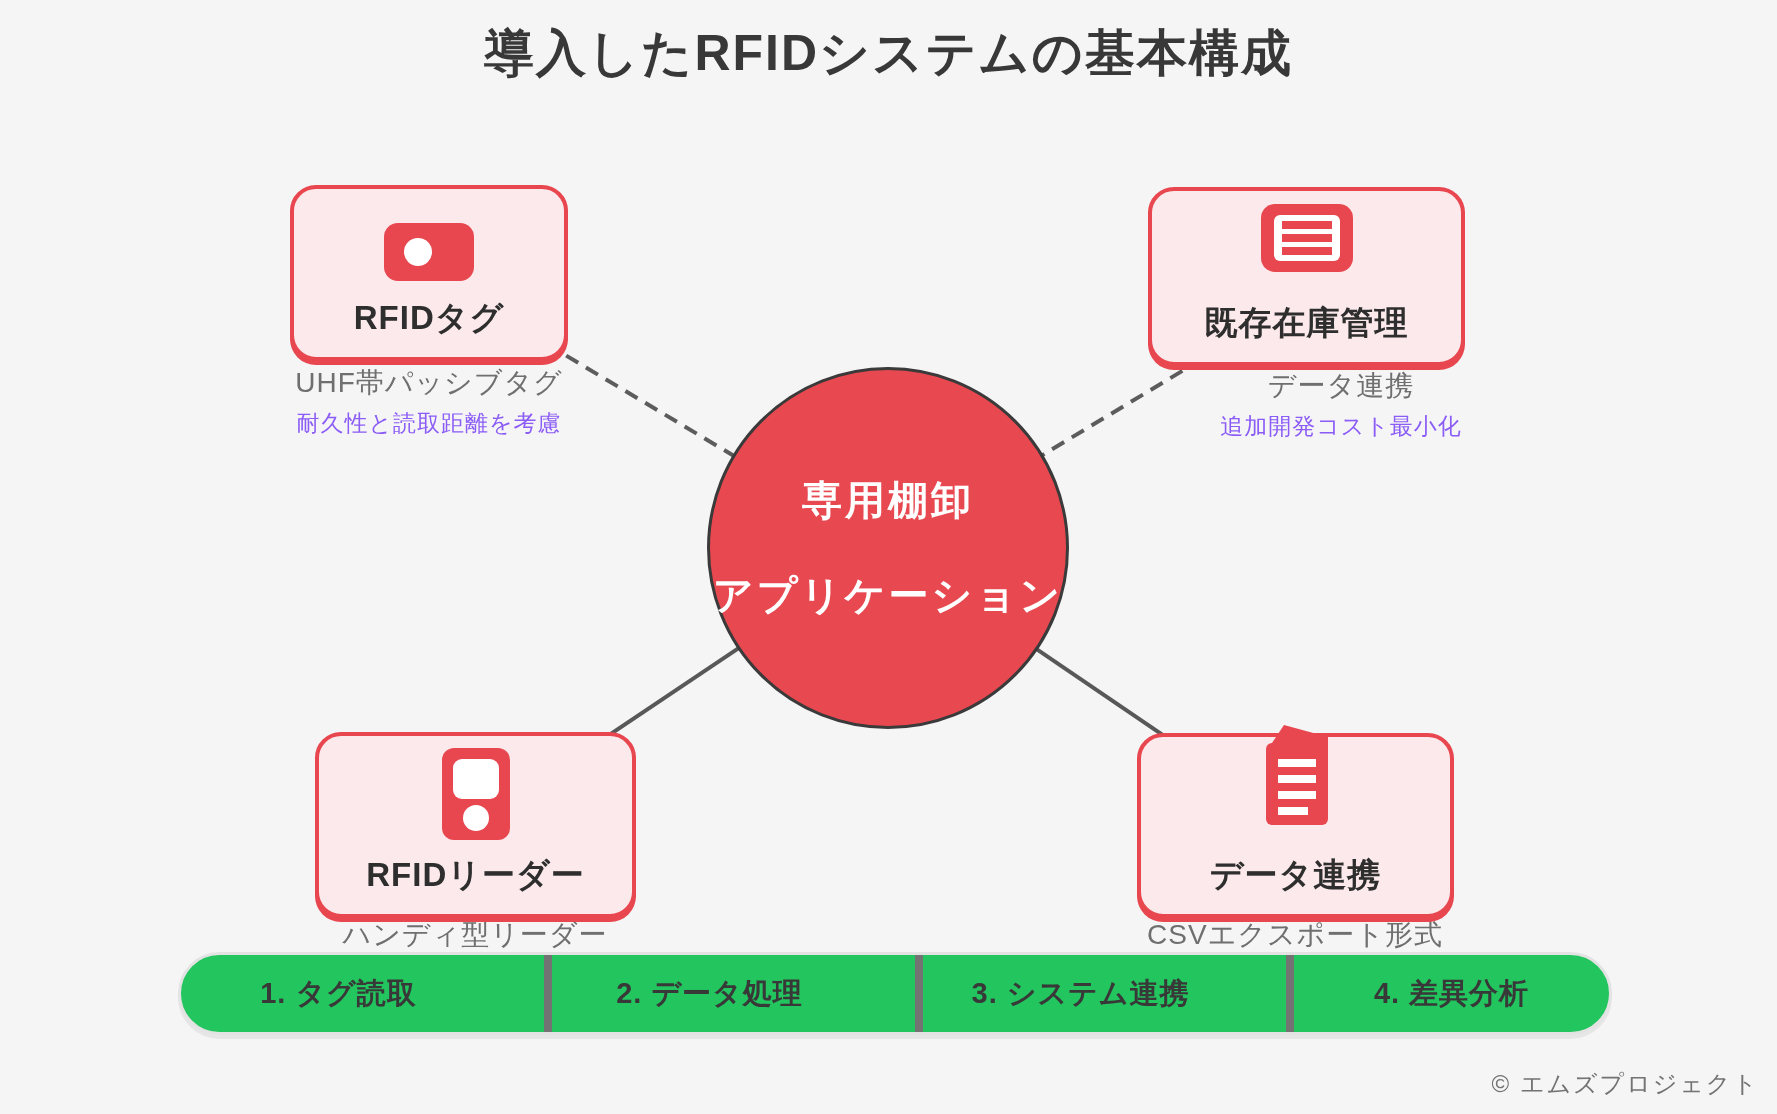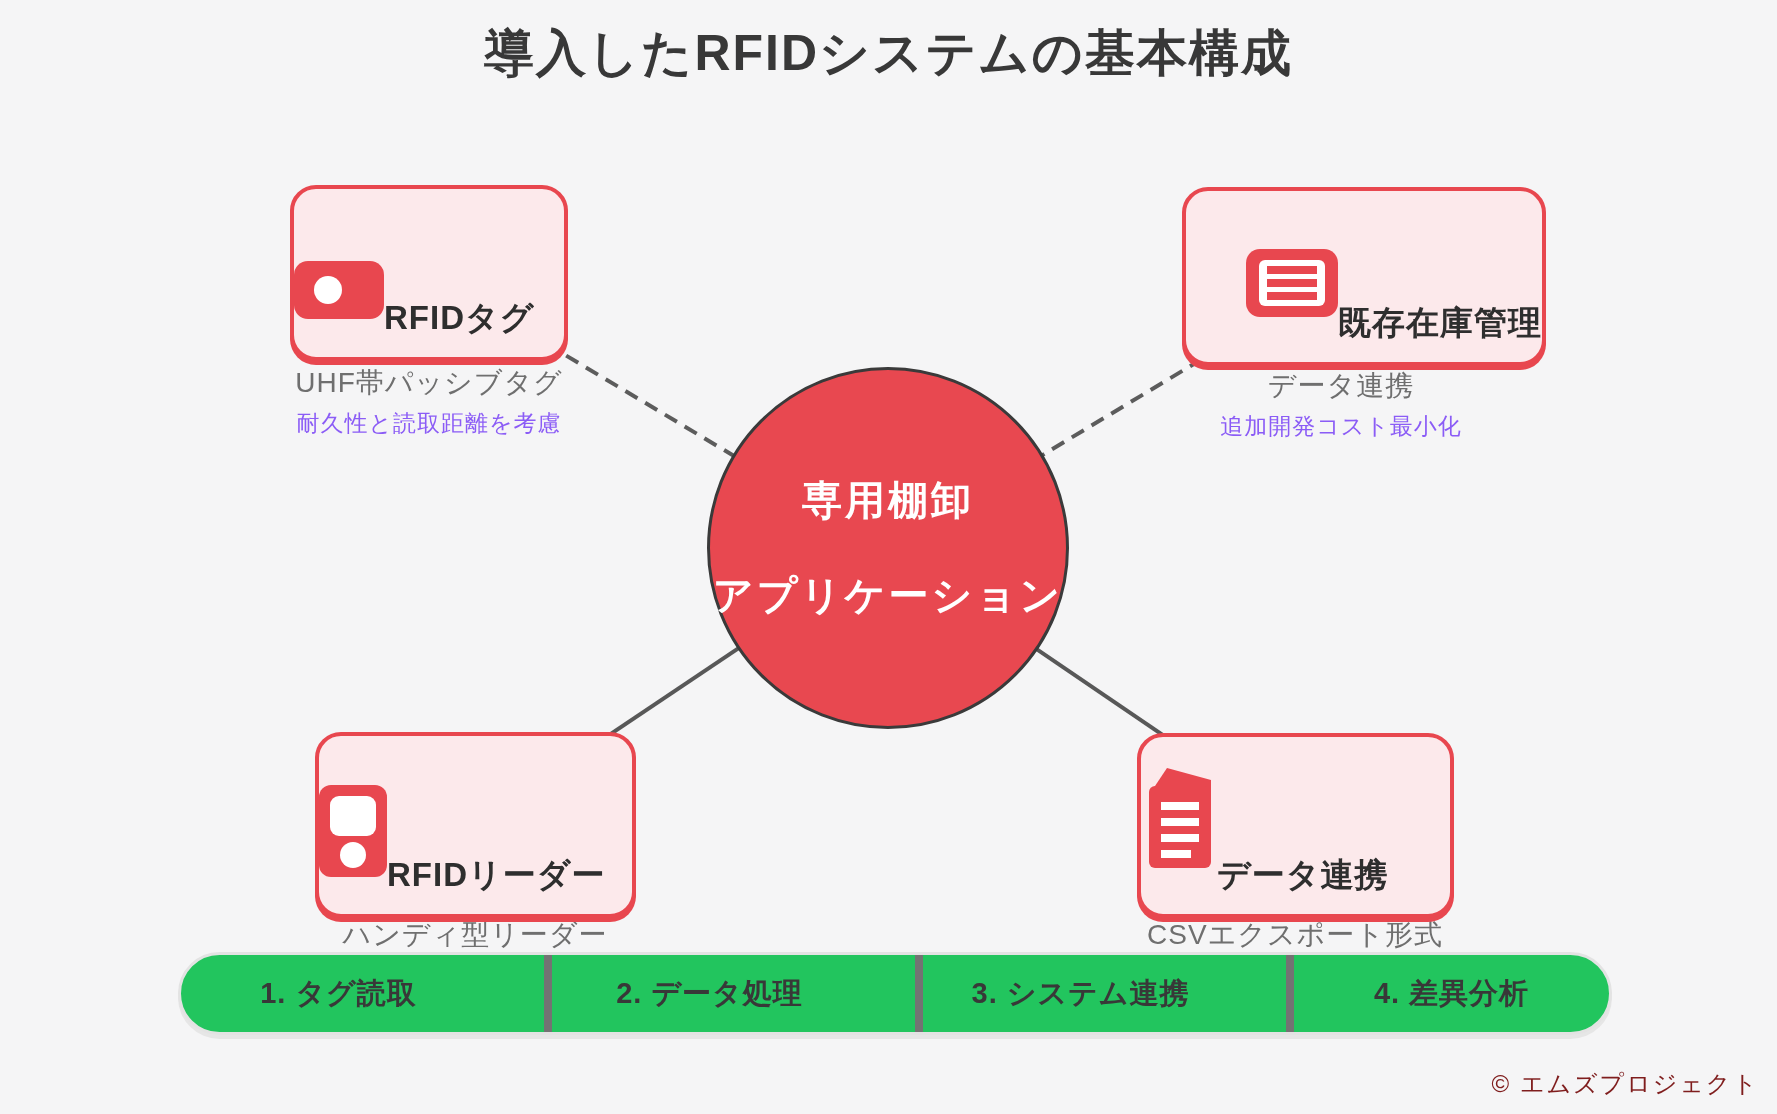--- a/index.html
+++ b/index.html
@@ -22,26 +22,26 @@
   .connector-layer{
     position:absolute;left:0;top:0;width:1777px;height:1114px;
     z-index:1;
   }
   .node{
     position:absolute;
     background:#FCE9EB;
     border:4px solid #E8474F;
     border-radius:26px;
     box-shadow:0 4px 0 #E8474F;
-    display:flex;flex-direction:row;align-items:center;
+    display:flex;flex-direction:column;align-items:center;
     z-index:3;
     box-sizing:border-box;
   }
   .node-tl{left:290px;top:185px;width:278px;height:176px;}
-  .node-tr{left:1182px;top:187px;width:364px;height:179px;justify-content:flex-end;}
+  .node-tr{left:1148px;top:187px;width:317px;height:179px;justify-content:flex-end;}
   .node-bl{left:315px;top:732px;width:321px;height:186px;}
   .node-br{left:1137px;top:733px;width:317px;height:185px;}
   .node .icon{display:block;line-height:0;}
   .node-tl .icon{margin-top:34px;}
   .node-tr .icon{margin-top:13px;}
   .node-bl .icon{margin-top:12px;}
   .node-br .icon{margin-top:-14px;}
   .node-label{
     margin-top:auto;margin-bottom:16px;
     font-size:33px;font-weight:bold;color:#2E2E2E;
@@ -79,21 +79,21 @@
   }
   .process-step{
     flex:1 1 0;
     display:flex;align-items:center;justify-content:center;
     font-size:29px;font-weight:bold;color:#383838;
     letter-spacing:1px;white-space:nowrap;
   }
   .process-step + .process-step{border-left:8px solid #737373;}
   .footer-credit{
     position:absolute;right:18px;top:1068px;
-    font-size:24px;color:#7f1d1d;letter-spacing:2px;
+    font-size:24px;color:#737373;letter-spacing:2px;
   }
 </style>
 </head>
 <body>
 
 <div class="stage">
 
   <div class="page-title">導入したRFIDシステムの基本構成</div>
 
   <svg class="connector-layer" viewBox="0 0 1777 1114">

